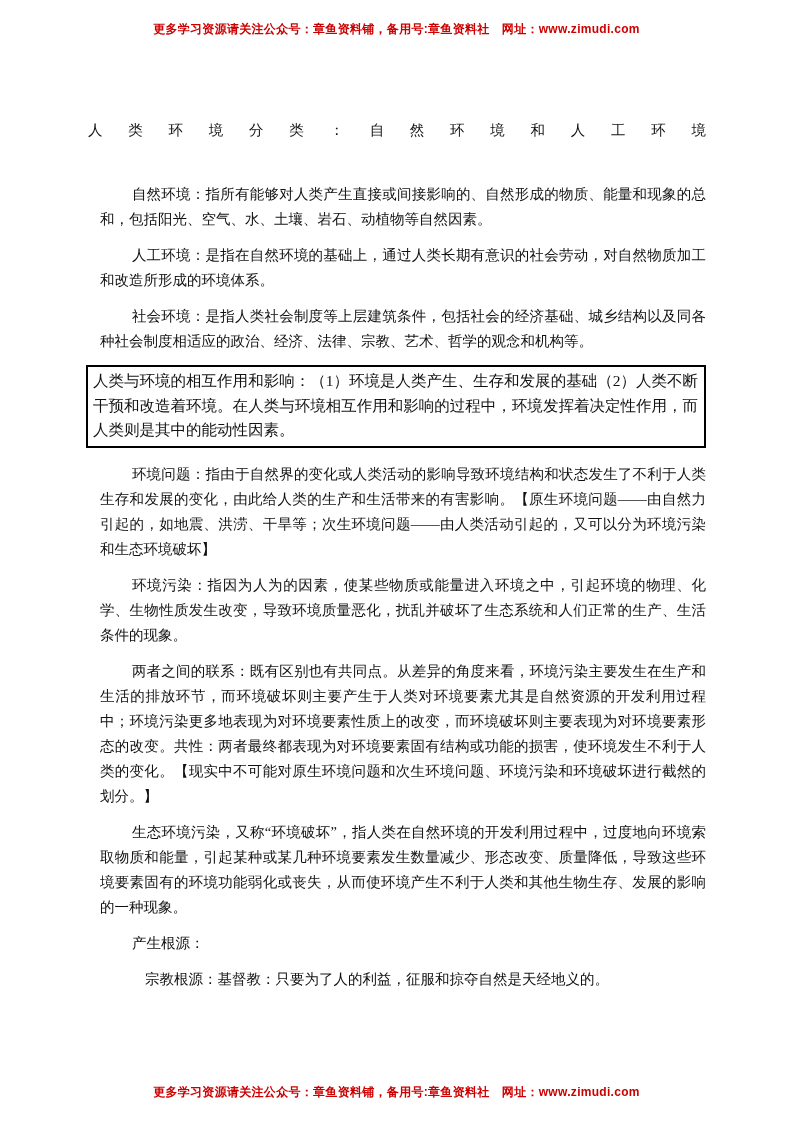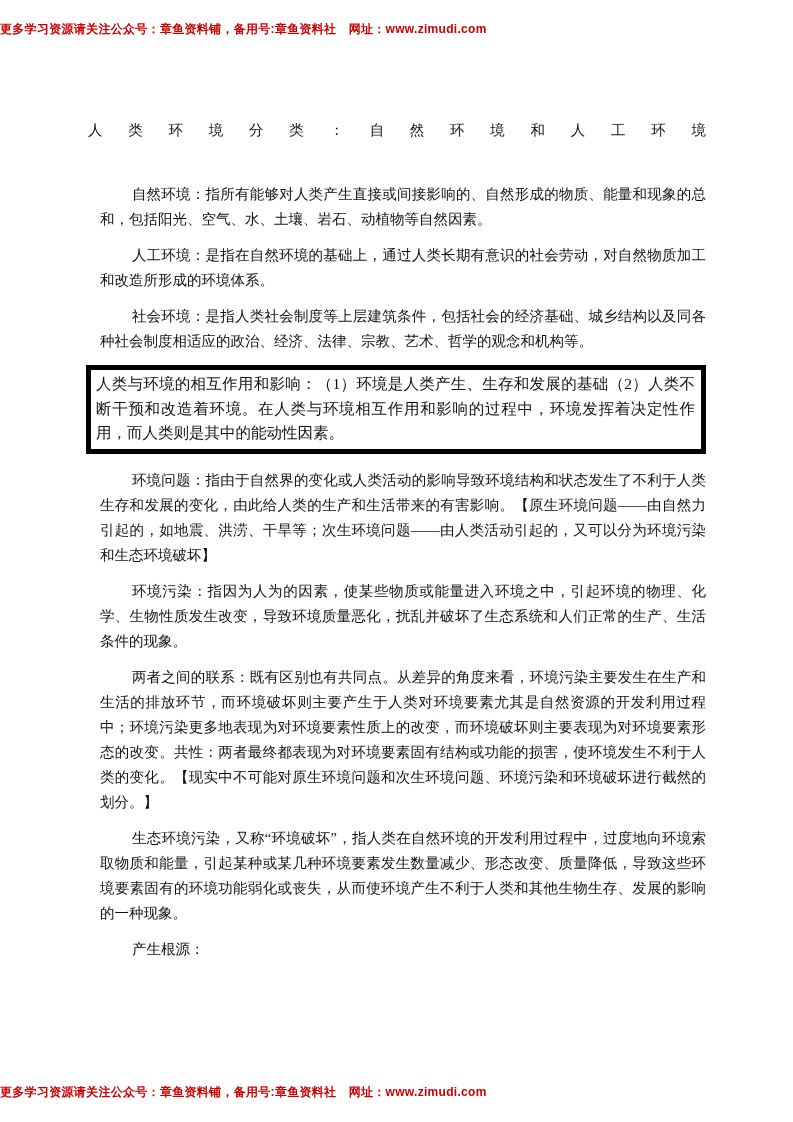--- a/index.html
+++ b/index.html
@@ -13,21 +13,21 @@
     height: 1122px;
     background: #ffffff;
     font-family: "Liberation Serif", "DejaVu Serif", serif;
     color: #111111;
     overflow: hidden;
   }
   .notice {
     position: absolute;
     left: 0;
     right: 0;
-    text-align: left;
+    text-align: center;
     color: #cc0000;
     font-family: "Liberation Sans", "DejaVu Sans", sans-serif;
     font-weight: bold;
     font-size: 12px;
     letter-spacing: 0.3px;
     white-space: nowrap;
   }
   .header-notice { top: 21px; }
   .footer-notice { top: 1084px; }
   .content {
@@ -49,21 +49,21 @@
     line-height: 25px;
     text-align: justify;
     text-indent: 2.2em;
     margin: 0 0 11px 12px;
   }
   .para-deep {
     margin-left: 17px;
     text-indent: 2.75em;
   }
   .highlight-box {
-    border: 5px solid #000000;
+    border: 2px solid #000000;
     margin: 0 0 14px -2px;
     padding: 2px 6px 3px 5px;
     font-size: 15.5px;
     line-height: 24.5px;
     text-align: justify;
   }
 </style>
 </head>
 <body>
 
@@ -88,18 +88,19 @@
     <p class="para">环境污染：指因为人为的因素，使某些物质或能量进入环境之中，引起环境的物理、化学、生物性质发生改变，导致环境质量恶化，扰乱并破坏了生态系统和人们正常的生产、生活条件的现象。</p>
 
     <p class="para">两者之间的联系：既有区别也有共同点。从差异的角度来看，环境污染主要发生在生产和生活的排放环节，而环境破坏则主要产生于人类对环境要素尤其是自然资源的开发利用过程中；环境污染更多地表现为对环境要素性质上的改变，而环境破坏则主要表现为对环境要素形态的改变。共性：两者最终都表现为对环境要素固有结构或功能的损害，使环境发生不利于人类的变化。【现实中不可能对原生环境问题和次生环境问题、环境污染和环境破坏进行截然的划分。】</p>
 
     <p class="para">生态环境污染，又称“环境破坏”，指人类在自然环境的开发利用过程中，过度地向环境索取物质和能量，引起某种或某几种环境要素发生数量减少、形态改变、质量降低，导致这些环境要素固有的环境功能弱化或丧失，从而使环境产生不利于人类和其他生物生存、发展的影响的一种现象。</p>
 
 
     <p class="para">产生根源：</p>
 
 
+    <p class="para para-deep">宗教根源：基督教：只要为了人的利益，征服和掠夺自然是天经地义的。</p>
 
   </div>
 
   <div class="notice footer-notice">更多学习资源请关注公众号：章鱼资料铺，备用号:章鱼资料社　网址：www.zimudi.com</div>
 
 </div>
 
 </body></html>

